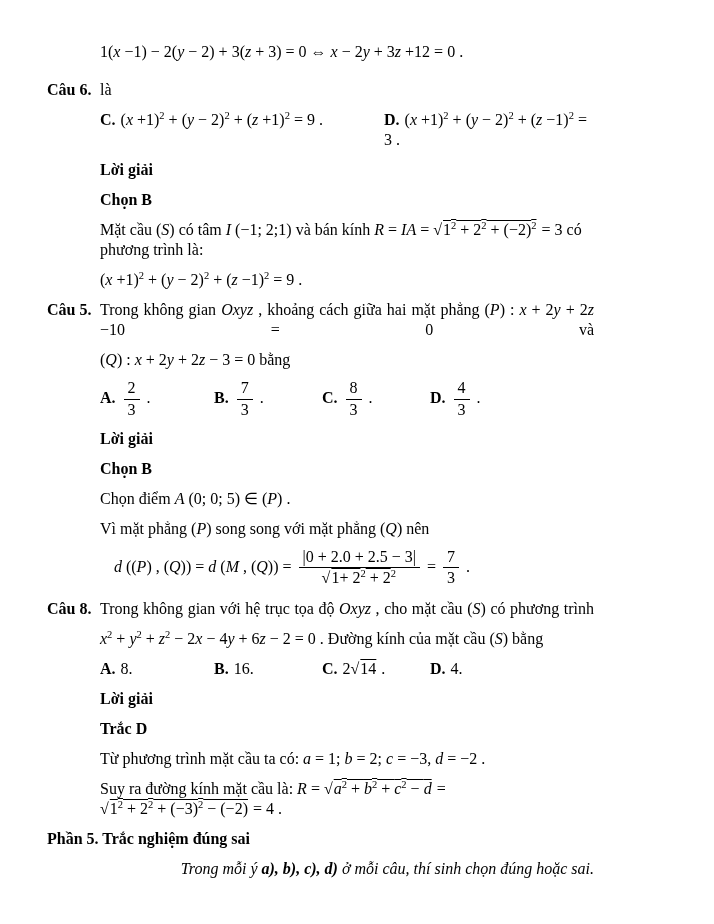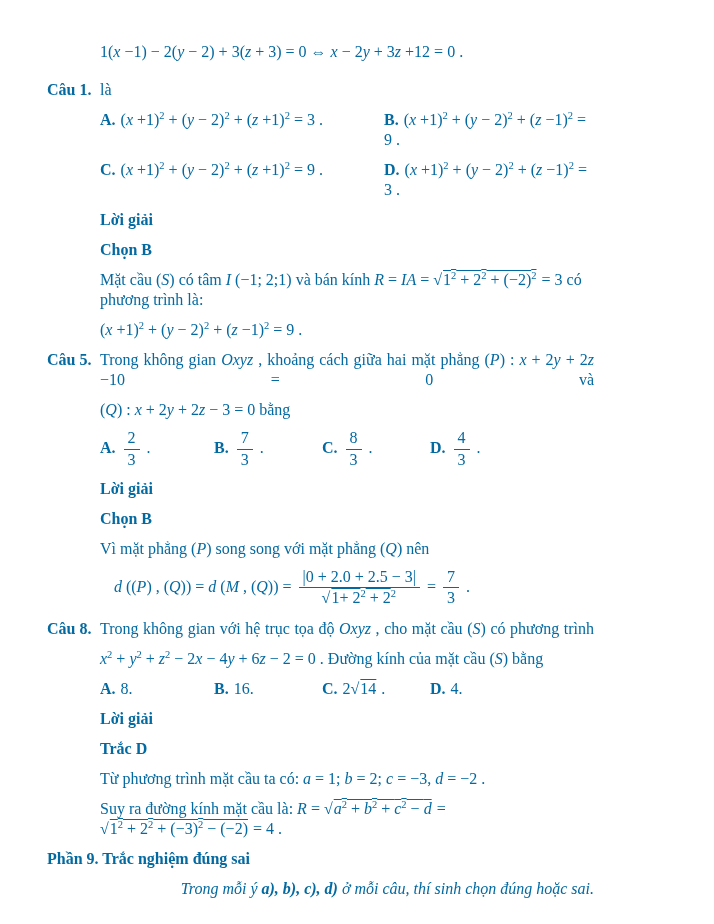--- a/index.html
+++ b/index.html
@@ -5,21 +5,21 @@
   html,body{margin:0;padding:0;background:#ffffff;}
   .page{
     position:relative;
     width:634px;height:924px;
     box-sizing:border-box;
     padding:42px 40px 0 47px;
     background:#ffffff;
     overflow:hidden;
     font-family:"Liberation Serif", serif;
     font-size:16px;
-    color:#0369a1;
+    color:#000000;
   }
   .ln{margin:0 0 10px 0;line-height:20px;}
   .b{font-weight:700;}
   .it{font-style:italic;text-align:right;}
   .ctr{text-align:left;}
   .just{text-align:justify;text-align-last:justify;}
   .indent{margin-left:53px;}
   .mbx{margin-bottom:18px;}
   .q{display:flex;align-items:flex-start;}
   .qlabel{flex:0 0 53px;font-weight:700;line-height:20px;margin-bottom:10px;}
@@ -39,27 +39,23 @@
   .formula{text-align:center;padding-right:110px;margin:2px 0 12px 0;line-height:22px;}
 </style>
 </head>
 <body>
 
 <div class="page">
 
   <p class="ln indent mbx">1(<i>x</i> −1) − 2(<i>y</i> − 2) + 3(<i>z</i> + 3) = 0 ⇔ <i>x</i> − 2<i>y</i> + 3<i>z</i> +12 = 0 .</p>
 
   <section class="q">
-    <div class="qlabel">Câu 1.</div>
+    <div class="qlabel">Câu 6.</div>
     <div class="qbody">
       <p class="ln">là</p>
-      <div class="optrow">
-        <span class="c2"><b class="okey">A.</b><span>(<i>x</i> +1)<sup>2</sup> + (<i>y</i> − 2)<sup>2</sup> + (<i>z</i> +1)<sup>2</sup> = 3 .</span></span>
-        <span><b class="okey">B.</b><span>(<i>x</i> +1)<sup>2</sup> + (<i>y</i> − 2)<sup>2</sup> + (<i>z</i> −1)<sup>2</sup> = 9 .</span></span>
-      </div>
       <div class="optrow">
         <span class="c2"><b class="okey">C.</b><span>(<i>x</i> +1)<sup>2</sup> + (<i>y</i> − 2)<sup>2</sup> + (<i>z</i> +1)<sup>2</sup> = 9 .</span></span>
         <span><b class="okey">D.</b><span>(<i>x</i> +1)<sup>2</sup> + (<i>y</i> − 2)<sup>2</sup> + (<i>z</i> −1)<sup>2</sup> = 3 .</span></span>
       </div>
       <p class="ln ctr b">Lời giải</p>
       <p class="ln b">Chọn B</p>
       <p class="ln">Mặt cầu (<i>S</i>) có tâm <i>I</i> (−1; 2;1) và bán kính <i>R</i> = <i>IA</i> = <span class="sqrt"><span>√</span><span class="rbody">1<sup>2</sup> + 2<sup>2</sup> + (−2)<sup>2</sup></span></span> = 3 có phương trình là:</p>
       <p class="ln">(<i>x</i> +1)<sup>2</sup> + (<i>y</i> − 2)<sup>2</sup> + (<i>z</i> −1)<sup>2</sup> = 9 .</p>
     </div>
   </section>
@@ -70,20 +66,21 @@
       <p class="ln just">Trong không gian <i>Oxyz</i> , khoảng cách giữa hai mặt phẳng (<i>P</i>) : <i>x</i> + 2<i>y</i> + 2<i>z</i> −10 = 0 và</p>
       <p class="ln">(<i>Q</i>) : <i>x</i> + 2<i>y</i> + 2<i>z</i> − 3 = 0 bằng</p>
       <div class="optrow">
         <span class="c4a"><b class="okey">A.</b><span><span class="frac"><span class="num">2</span><span class="den">3</span></span> .</span></span>
         <span class="c4b"><b class="okey">B.</b><span><span class="frac"><span class="num">7</span><span class="den">3</span></span> .</span></span>
         <span class="c4c"><b class="okey">C.</b><span><span class="frac"><span class="num">8</span><span class="den">3</span></span> .</span></span>
         <span><b class="okey">D.</b><span><span class="frac"><span class="num">4</span><span class="den">3</span></span> .</span></span>
       </div>
       <p class="ln ctr b">Lời giải</p>
       <p class="ln b">Chọn B</p>
+      <p class="ln">Chọn điểm <i>A</i> (0; 0; 5) ∈ (<i>P</i>) .</p>
       <p class="ln">Vì mặt phẳng (<i>P</i>) song song với mặt phẳng (<i>Q</i>) nên</p>
       <p class="ln formula"><i>d</i> ((<i>P</i>) , (<i>Q</i>)) = <i>d</i> (<i>M</i> , (<i>Q</i>)) = <span class="frac"><span class="num">|0 + 2.0 + 2.5 − 3|</span><span class="den"><span class="sqrt"><span>√</span><span class="rbody">1+ 2<sup>2</sup> + 2<sup>2</sup></span></span></span></span> = <span class="frac"><span class="num">7</span><span class="den">3</span></span> .</p>
     </div>
   </section>
 
   <section class="q">
     <div class="qlabel">Câu 8.</div>
     <div class="qbody">
       <p class="ln just">Trong không gian với hệ trục tọa độ <i>Oxyz</i> , cho mặt cầu (<i>S</i>) có phương trình</p>
       <p class="ln"><i>x</i><sup>2</sup> + <i>y</i><sup>2</sup> + <i>z</i><sup>2</sup> − 2<i>x</i> − 4<i>y</i> + 6<i>z</i> − 2 = 0 . Đường kính của mặt cầu (<i>S</i>) bằng</p>
@@ -93,16 +90,16 @@
         <span class="c4c"><b class="okey">C.</b><span>2<span class="sqrt"><span>√</span><span class="rbody">14</span></span> .</span></span>
         <span><b class="okey">D.</b><span>4.</span></span>
       </div>
       <p class="ln ctr b">Lời giải</p>
       <p class="ln b">Trắc D</p>
       <p class="ln">Từ phương trình mặt cầu ta có: <i>a</i> = 1; <i>b</i> = 2; <i>c</i> = −3, <i>d</i> = −2 .</p>
       <p class="ln">Suy ra đường kính mặt cầu là: <i>R</i> = <span class="sqrt"><span>√</span><span class="rbody"><i>a</i><sup>2</sup> + <i>b</i><sup>2</sup> + <i>c</i><sup>2</sup> − <i>d</i></span></span> = <span class="sqrt"><span>√</span><span class="rbody">1<sup>2</sup> + 2<sup>2</sup> + (−3)<sup>2</sup> − (−2)</span></span> = 4 .</p>
     </div>
   </section>
 
-  <p class="ln b">Phần 9. Trắc nghiệm đúng sai</p>
+  <p class="ln b">Phần 5. Trắc nghiệm đúng sai</p>
   <p class="ln it">Trong mỗi ý <b>a), b), c), d)</b> ở mỗi câu, thí sinh chọn đúng hoặc sai.</p>
 
 </div>
 
 </body></html>

